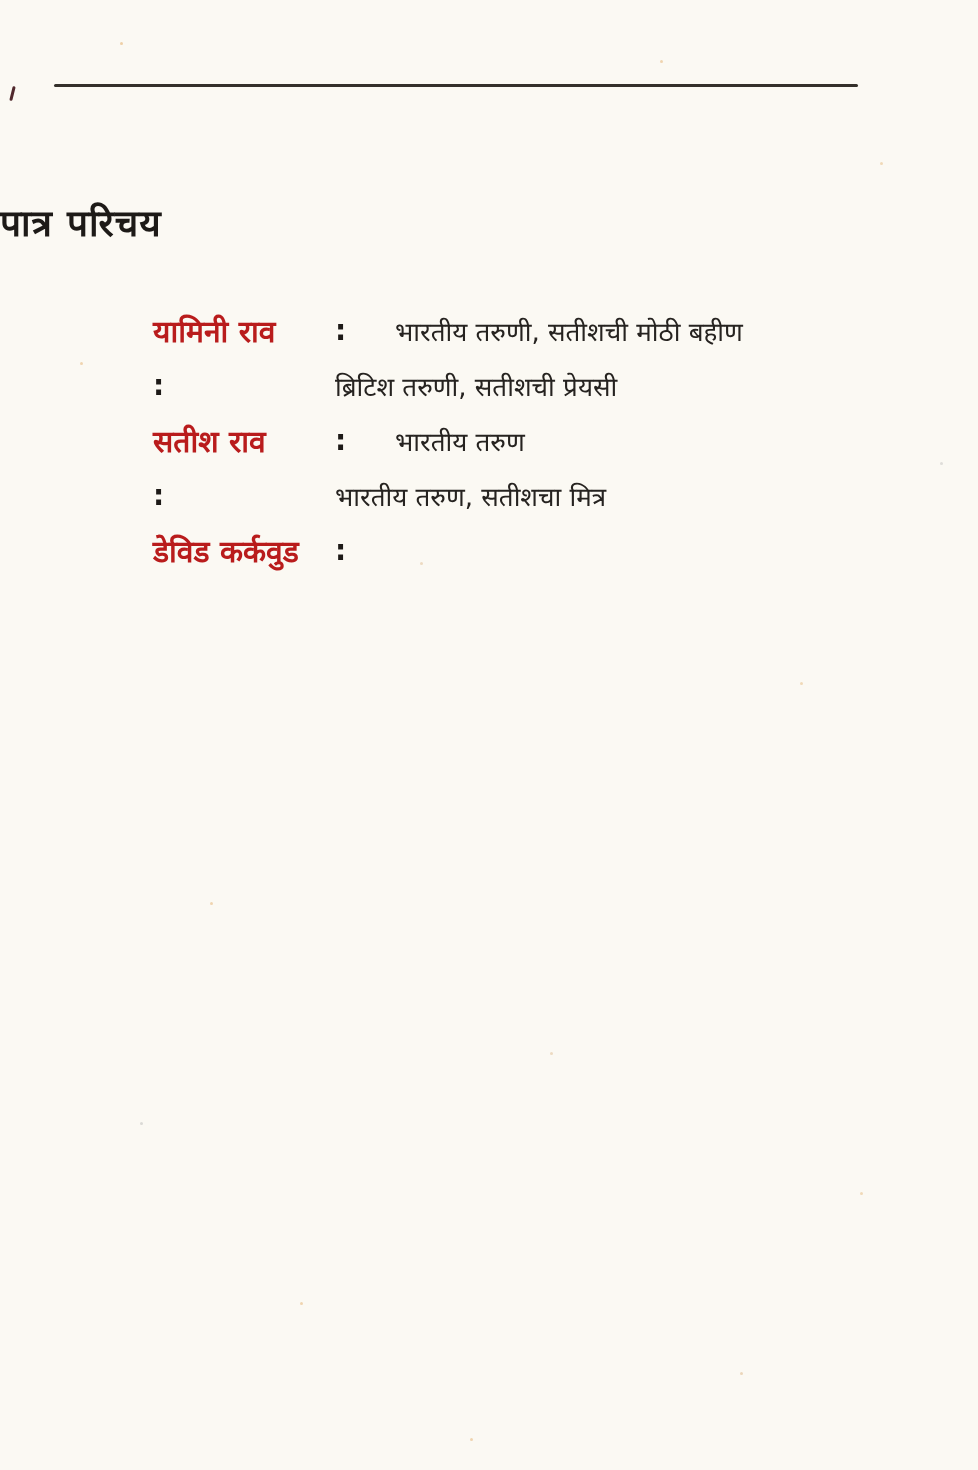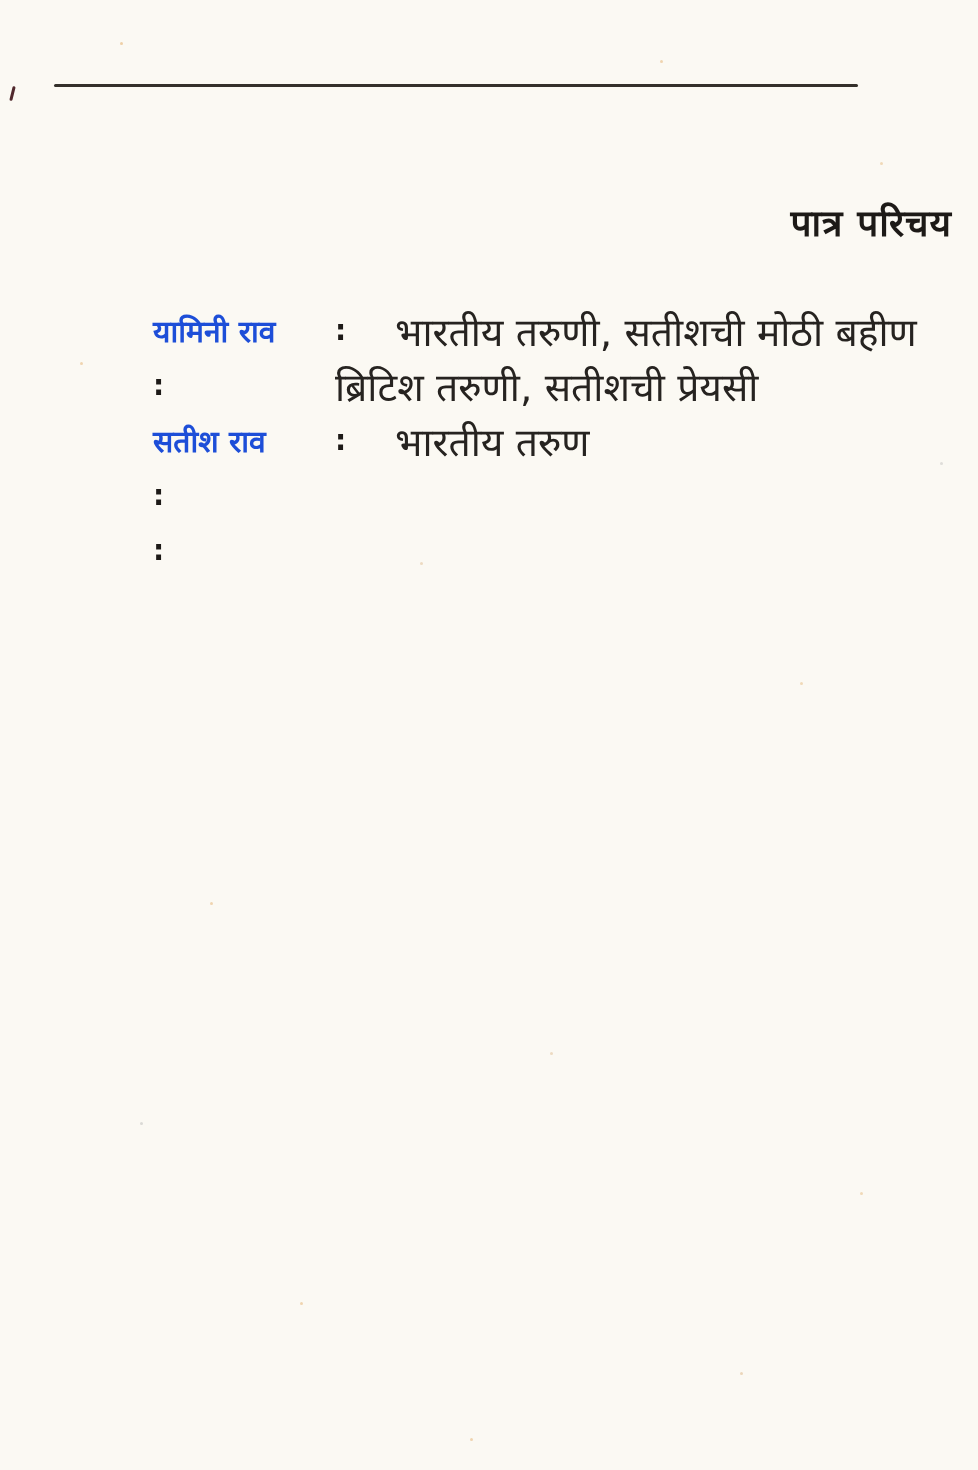--- a/index.html
+++ b/index.html
@@ -53,21 +53,21 @@
     background: #51292d;
     border-radius: 2px;
     transform: rotate(14deg);
   }
 
   .title {
     position: absolute;
     left: 0; top: 196px;
     width: 952px;
     margin: 0;
-    text-align: right;
+    text-align: left;
     font-size: 37px;
     font-weight: 700;
     letter-spacing: 1px;
     color: #1d1a17;
   }
 
   .cast {
     position: absolute;
     left: 153px; top: 303px;
     width: 700px;
@@ -75,29 +75,29 @@
   .row {
     display: grid;
     grid-template-columns: 182px 60px 1fr;
     align-items: center;
     height: 55px;
   }
   .name {
     font-weight: 700;
     font-size: 30px;
     white-space: nowrap;
-    color: #1d4ed8;
+    color: #b91c1c;
   }
   .colon {
     font-weight: 700;
     font-size: 28px;
     color: #1d1a17;
   }
   .desc {
-    font-size: 39px;
+    font-size: 26px;
     white-space: nowrap;
     color: #262320;
   }
 
   .pagenum {
     position: absolute;
     left: 403px; top: 1497px;
     width: 72px;
     text-align: center;
     font-size: 27px;
@@ -128,22 +128,24 @@
   </div>
 
   <div class="row">
     <span class="name">सतीश राव</span>
     <span class="colon">:</span>
     <span class="desc">भारतीय तरुण</span>
   </div>
 
   <div class="row">
     <span class="colon">:</span>
+    <span class="desc">भारतीय तरुण, सतीशचा मित्र</span>
   </div>
 
   <div class="row">
+    <span class="name">डेविड कर्कवुड</span>
     <span class="colon">:</span>
   </div>
 
 
 </div>
 
 <div class="pagenum">नऊ</div>
 
 </body></html>

